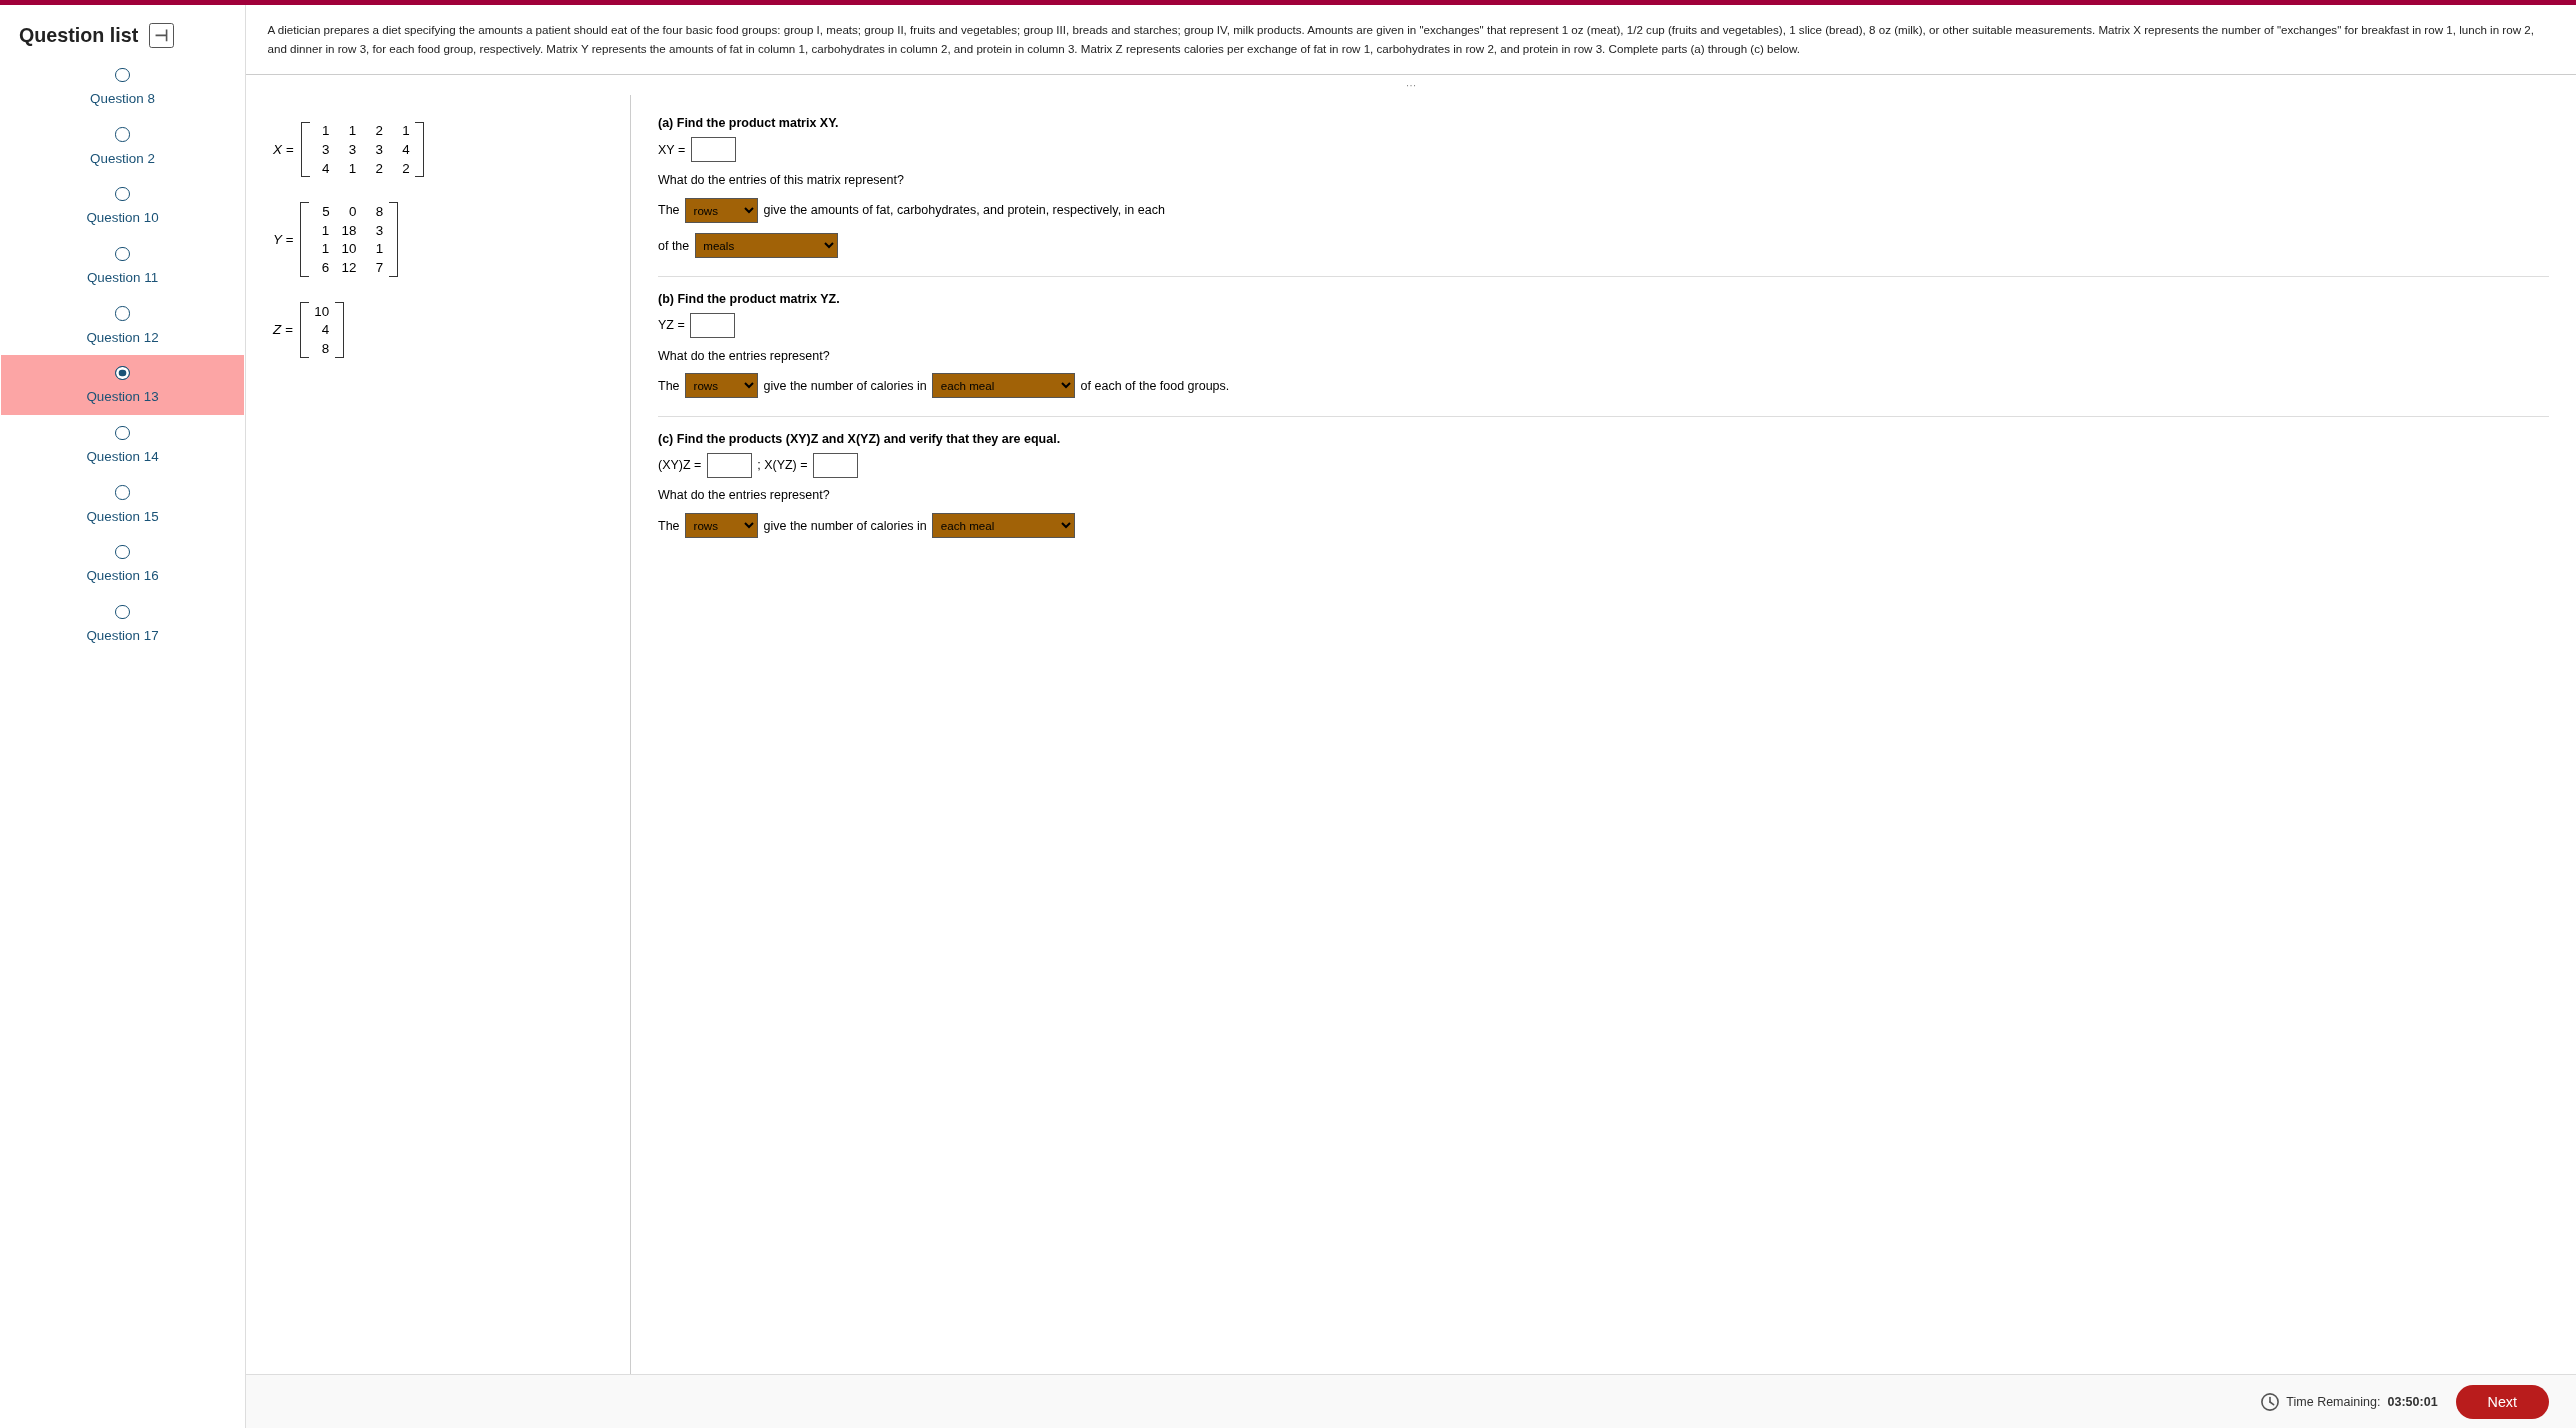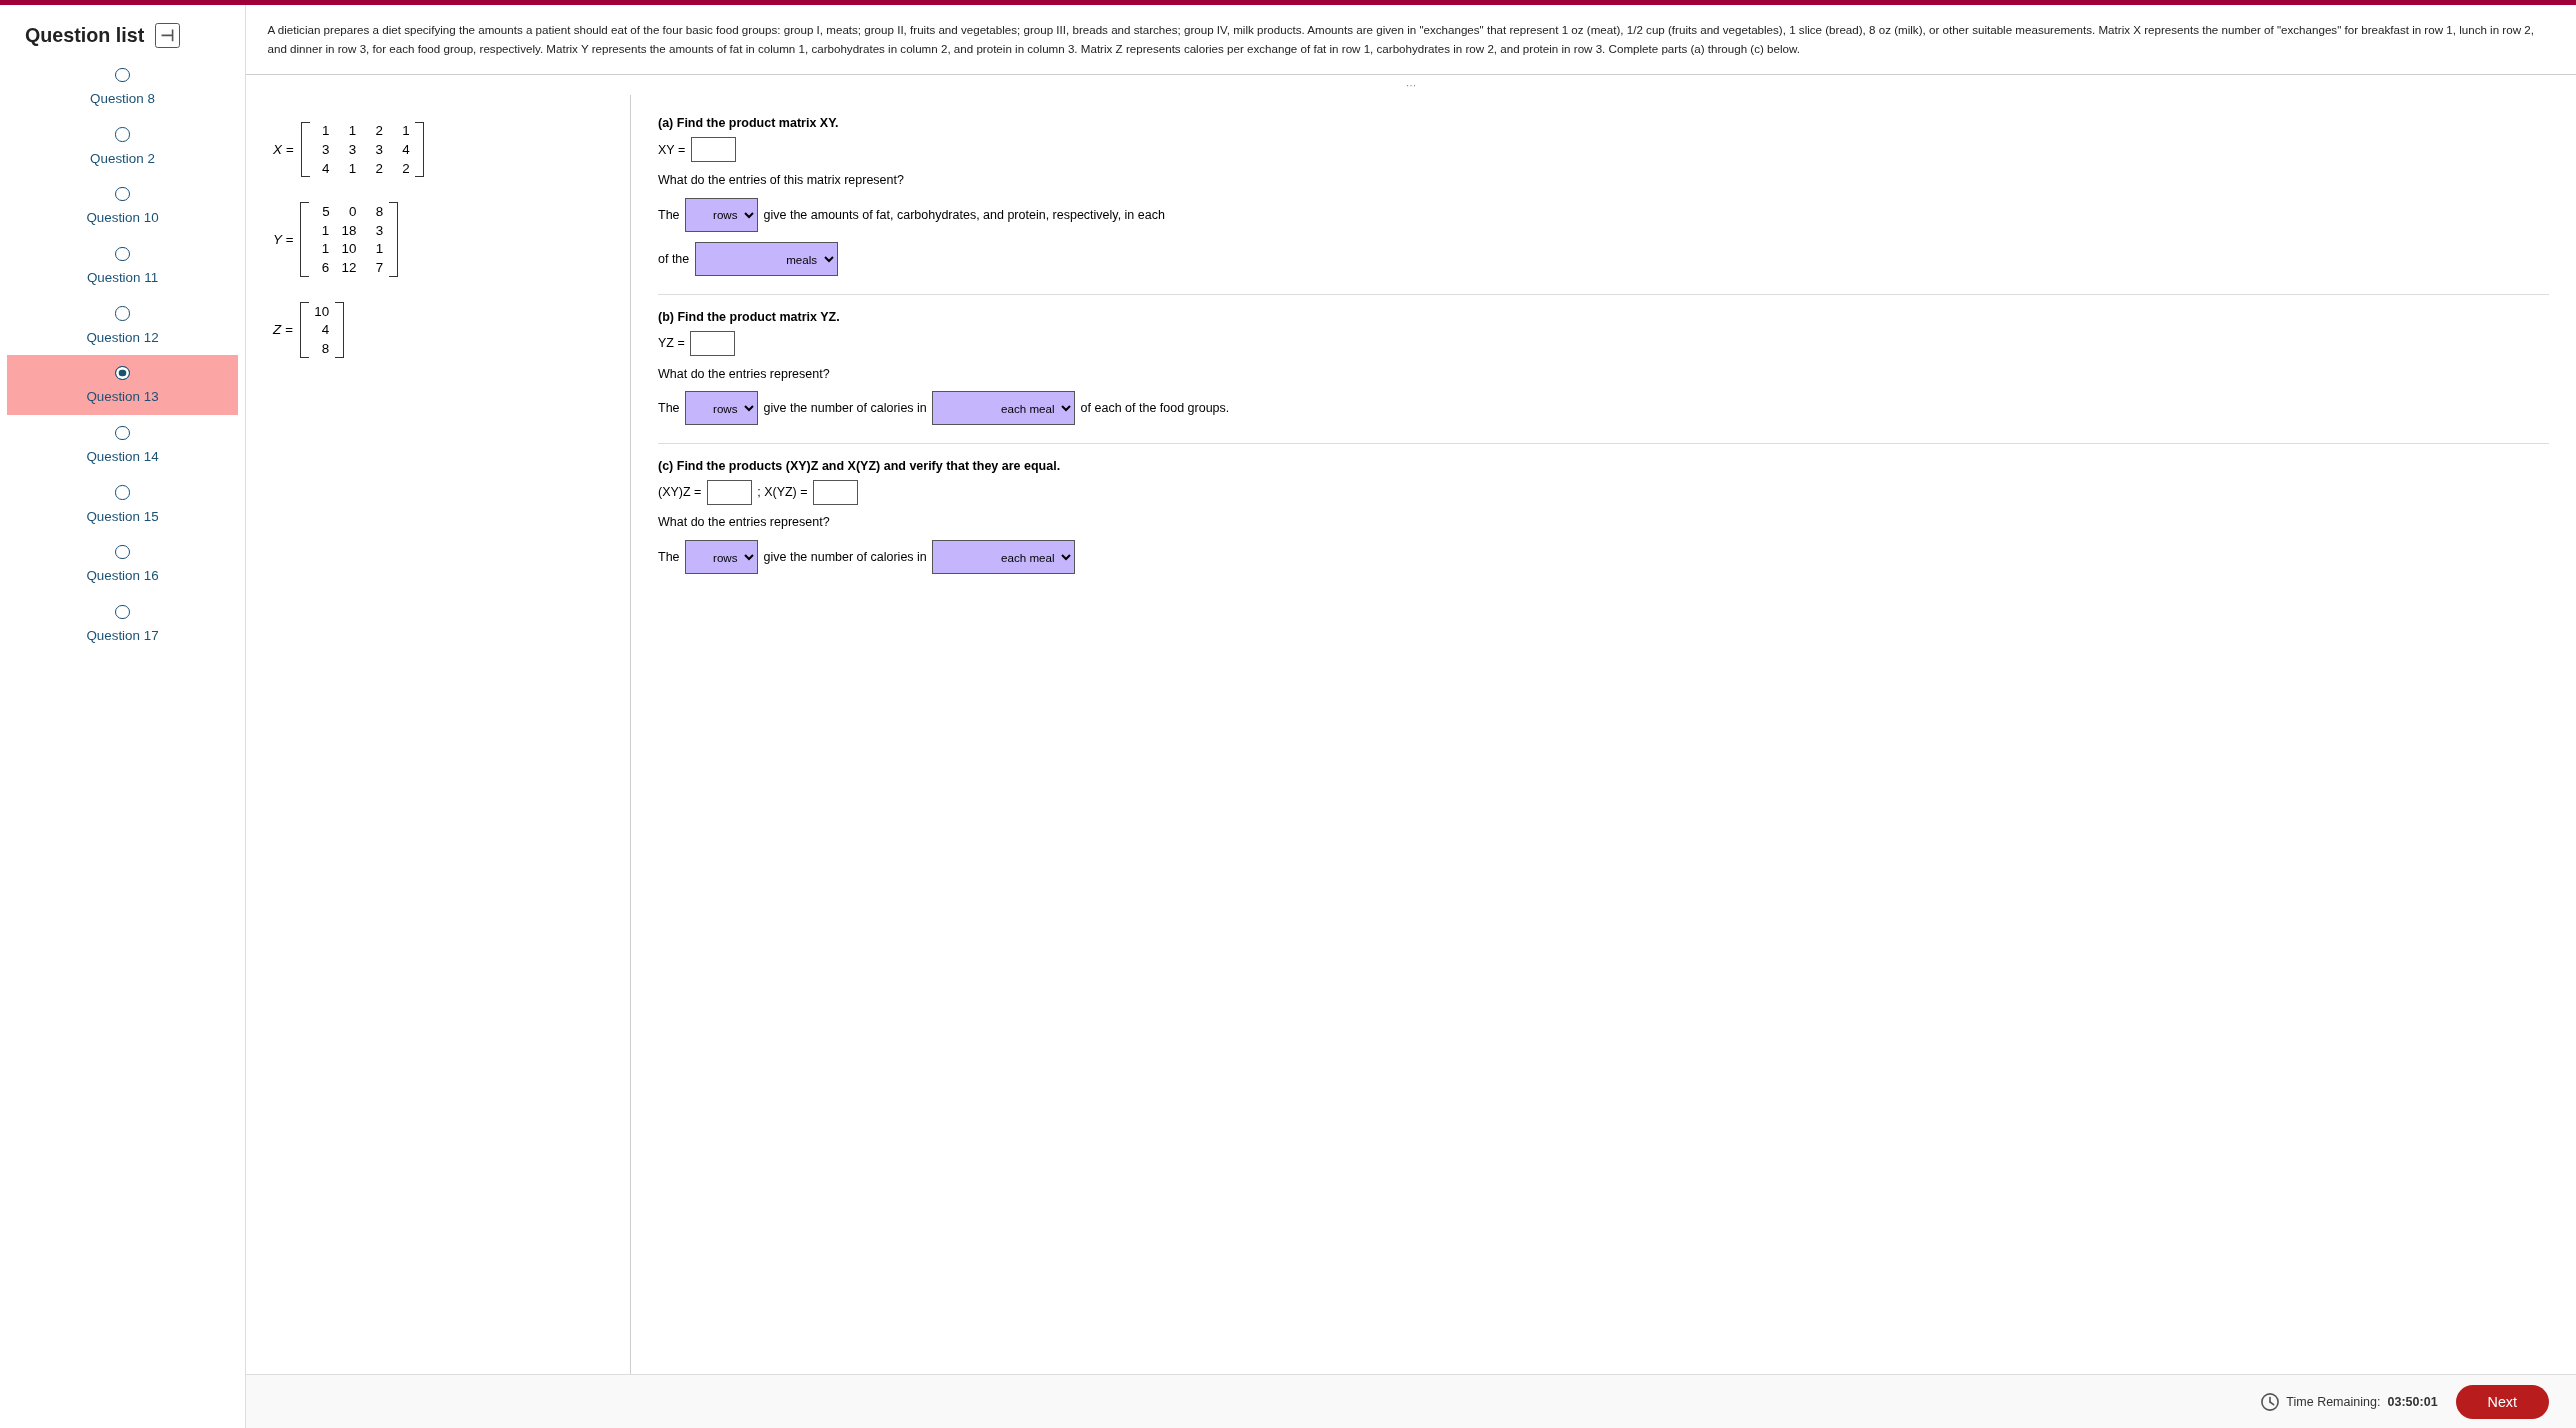--- a/index.html
+++ b/index.html
@@ -16,21 +16,21 @@
       flex: 1;
       overflow: hidden;
     }
 
     
     .sidebar {
       width: 246px;
       flex-shrink: 0;
       border-right: 0.9px solid #ddd;
       overflow-y: auto;
-      padding: 18px 7px;
+      padding: 18px 1px;
     }
 
     .sidebar-title {
       font-size: 19.7px;
       font-weight: bold;
       color: #222;
       padding: 0 18px 9px 18px;
       display: flex;
       align-items: center;
       gap: 10.7px;
@@ -188,25 +188,24 @@
       width: 45px;
       height: 25px;
       padding: 1.8px 3.6px;
       font-size: 11.6px;
     }
 
     .dropdown-select {
       border: 0.9px solid #555;
       padding: 1.8px 3.6px;
       font-size: 11.6px;
-      height: 34px;
+      height: 25px;
       cursor: pointer;
-      background: #c4b5fd;
+      background: #a16207;
       min-width: 72px;
-      text-align: right;
     }
 
     .dropdown-wide {
       min-width: 143px;
     }
 
     .section-divider {
       border: none;
       border-top: 0.9px solid #ddd;
       margin: 14.3px 0;

